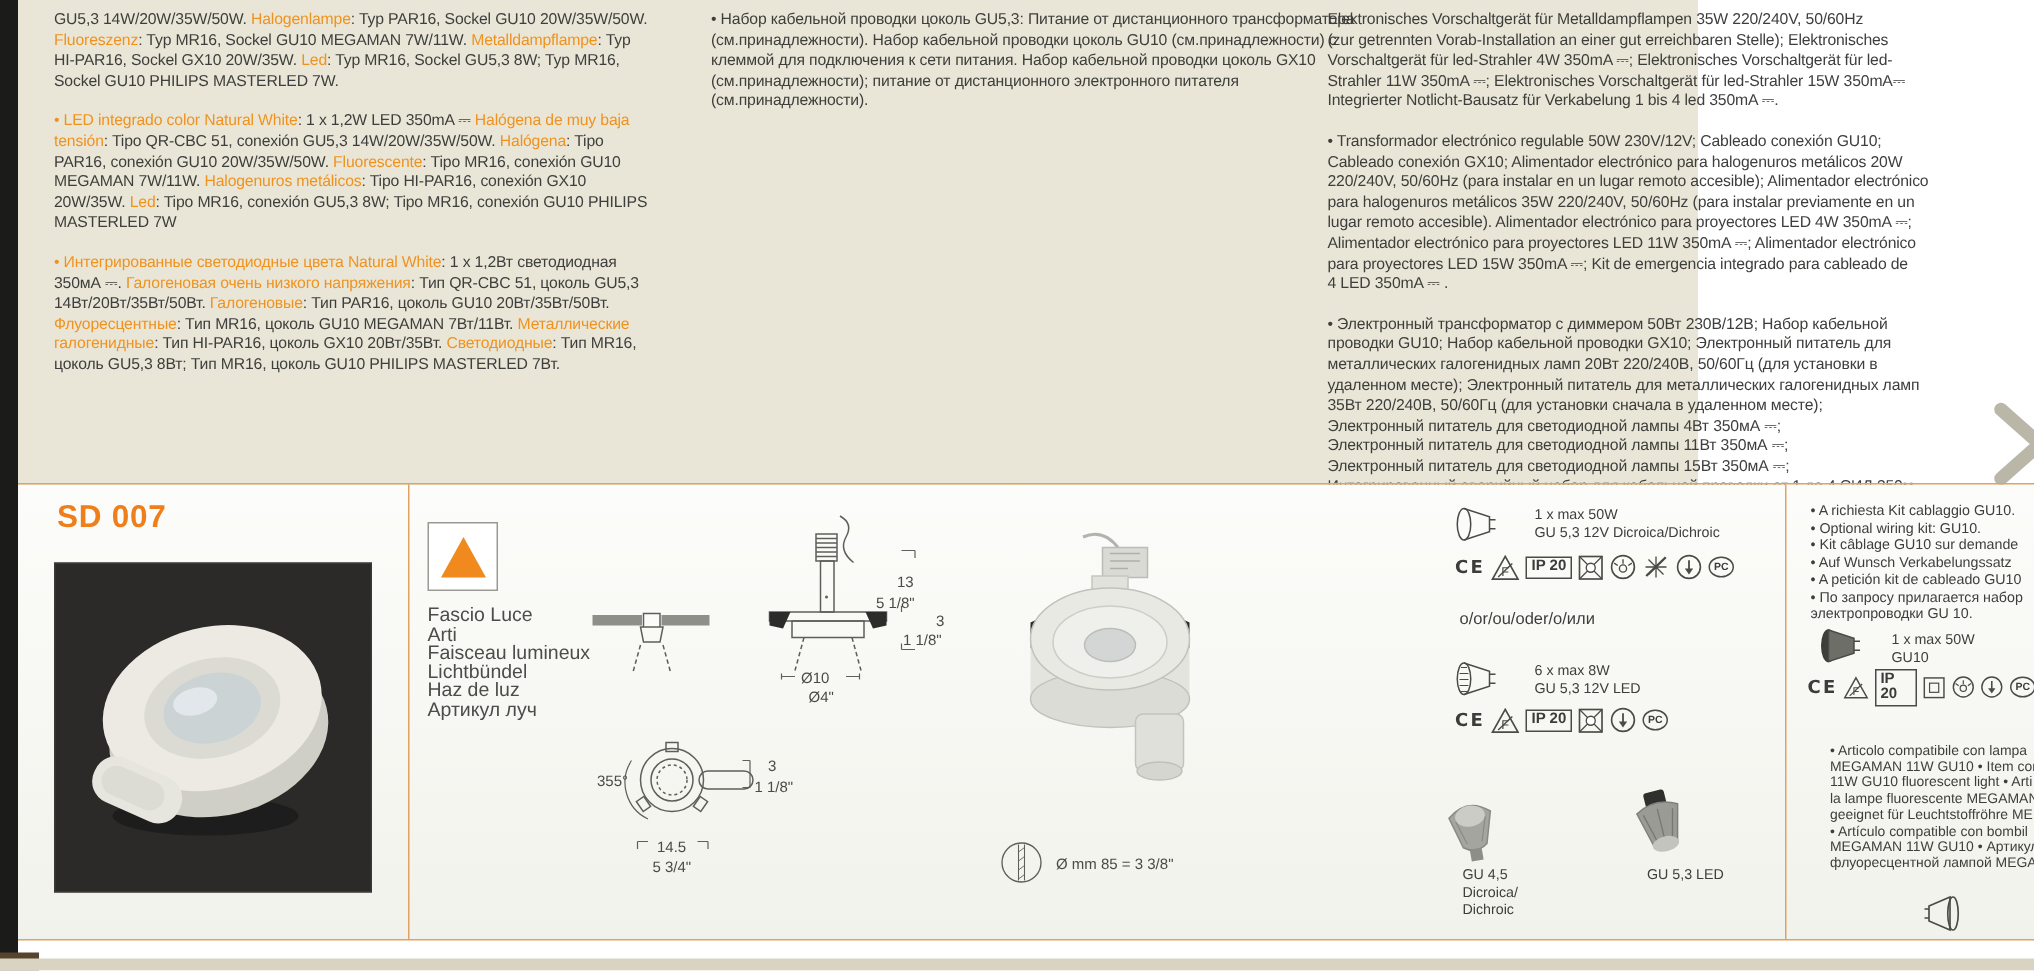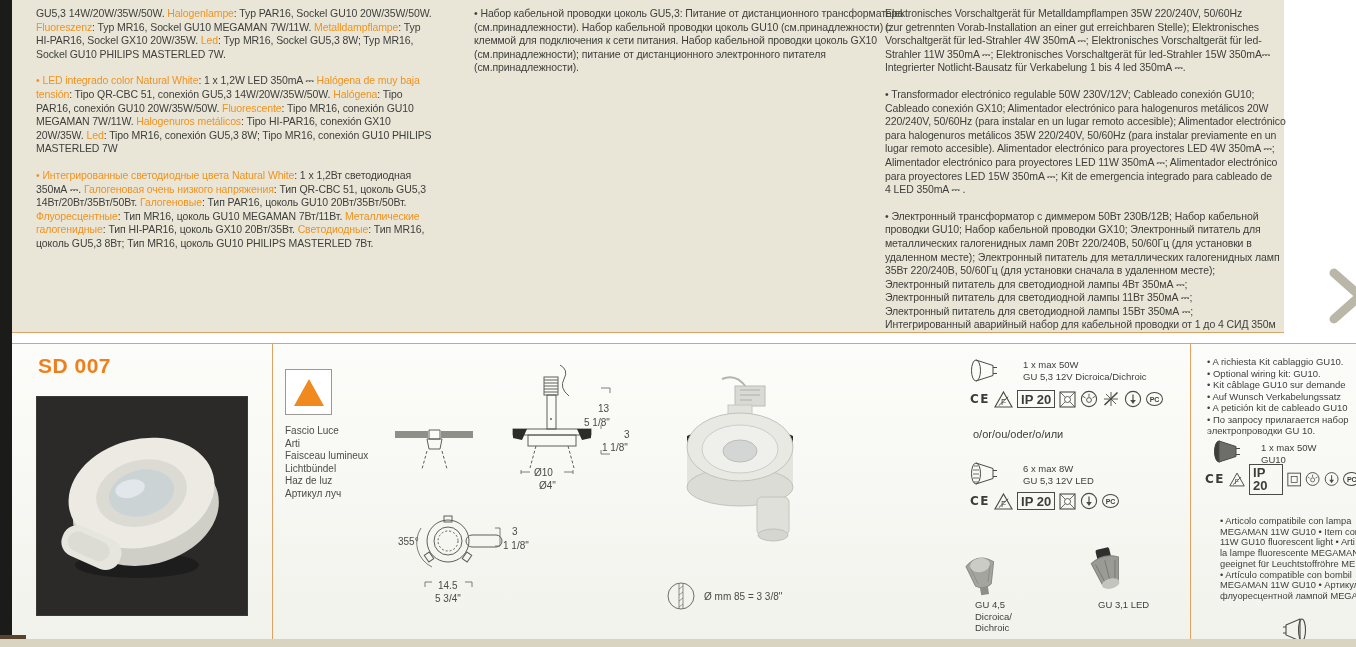--- a/index.html
+++ b/index.html
@@ -2,45 +2,45 @@
 <html><head>
 <meta charset="utf-8">
 <style>
   html,body{margin:0;padding:0}
   body{
     position:relative;width:1356px;height:647px;overflow:hidden;
     background:#ffffff;font-family:"Liberation Sans",sans-serif;color:#3e3e3c;
   }
   .abs{position:absolute}
   
-  .top-panel{left:12px;top:0;width:1272px;height:333px;background:#e9e6d7;border-bottom:1px solid #dfa263;box-sizing:border-box}
+  .top-panel{left:12px;top:0;width:1120px;height:333px;background:#e9e6d7;border-bottom:1px solid #dfa263;box-sizing:border-box}
   .spec-col{position:absolute;top:7px;font-size:10.5px;line-height:13.6px;letter-spacing:-0.1px;color:#3e3e3c}
   .spec-col p{margin:0 0 13px 0}
   .col1{left:24px;width:400px}
   .col2{left:462px;width:430px}
   .col3{left:873px;width:600px}
   .pre{white-space:pre}
   .hl{color:#f0921e}
   
   .spine{left:0;top:0;width:12px;height:639px;background:#1b1b1a}
   .spine-foot{left:0;top:635px;width:26px;height:12px;background:#57432e}
   .bottom-strip{left:0;top:639px;width:1356px;height:8px;background:#d9d3c2}
   
-  .card{left:12px;top:343px;width:1344px;height:305px;background:linear-gradient(#fcfcfa,#f2f2ec);border-top:1px solid #dfa263;border-bottom:1px solid #dfa263;box-sizing:border-box}
+  .card{left:12px;top:322px;width:1344px;height:305px;background:linear-gradient(#fcfcfa,#f2f2ec);border-top:1px solid #dfa263;border-bottom:1px solid #dfa263;box-sizing:border-box}
   .vdiv{position:absolute;top:0;bottom:0;width:1px;background:#dfa263}
   .model-title{left:26px;top:10px;font-size:21px;font-weight:bold;color:#ee7f1b;letter-spacing:.5px}
   .photo-box{left:24px;top:52px;width:212px;height:220px;background:#2b2a28;border:1px solid #3a3936;box-sizing:border-box}
   .beam-box{left:273px;top:25px;width:47px;height:46px;background:#fff;border:1px solid #9a9a94;box-sizing:border-box;display:flex;align-items:center;justify-content:center}
   .beam-tri{width:0;height:0;border-left:15px solid transparent;border-right:15px solid transparent;border-bottom:27px solid #f08a1e}
-  .beam-labels{left:273px;top:81px;font-size:10px;line-height:12.6px;color:#4c4c4a}
+  .beam-labels{left:273px;top:81px;font-size:13px;line-height:12.6px;color:#4c4c4a}
   .small-txt{font-size:9.5px;line-height:11.5px;color:#3e3e3c}
   .tiny-txt{font-size:9.3px;line-height:10.7px;color:#3e3e3c}
   .cert-row{display:flex;align-items:center;gap:4px;height:18px}
   .ce{font-family:"DejaVu Sans",sans-serif;font-weight:bold;font-size:12px;letter-spacing:1.5px;color:#3c3c3a}
-  .ipbox{border:1.3px solid #4a4a46;font-size:13px;font-weight:bold;color:#3c3c3a;padding:1.5px 3px;line-height:1}
+  .ipbox{border:1.3px solid #4a4a46;font-size:10px;font-weight:bold;color:#3c3c3a;padding:1.5px 3px;line-height:1}
   .pcoval{border:1.3px solid #4a4a46;border-radius:50%;font-size:7px;font-weight:bold;color:#3c3c3a;padding:2.5px 2.5px;line-height:1}
   .icon-svg{display:block}
   .or-label{font-size:11px;color:#3e3e3c}
   .caption{font-size:9.5px;line-height:11.5px;color:#3e3e3c;white-space:pre}
 </style>
 </head>
 <body>
 
 <div class="abs top-panel">
 
@@ -285,21 +285,21 @@
 Dichroic</div>
 
   <svg class="abs icon-svg" style="left:1074px;top:202px" width="42" height="48" viewBox="0 0 42 48">
     <g transform="rotate(-14 21 23)">
       <rect x="14" y="2" width="14" height="11" rx="2" fill="#2f2f2d"></rect>
       <path d="M7 14 Q21 6 35 14 L29 38 Q21 44 13 38 Z" fill="#9b9b96" stroke="#80807b" stroke-width="1"></path>
       <path d="M11 16 L16 36 M21 14 L21 38 M31 16 L26 36" stroke="#787873" stroke-width="0.9" fill="none"></path>
       <ellipse cx="21" cy="38" rx="9" ry="5" fill="#c4c4bf"></ellipse>
     </g>
   </svg>
-  <div class="abs caption" style="left:1086px;top:255px">GU 3,1 LED</div>
+  <div class="abs caption" style="left:1086px;top:255px">GU 5,3 LED</div>
 
   <div class="abs small-txt pre" style="left:1195px;top:12px">• A richiesta Kit cablaggio GU10.
 • Optional wiring kit: GU10.
 • Kit câblage GU10 sur demande
 • Auf Wunsch Verkabelungssatz
 • A petición kit de cableado GU10
 • По запросу прилагается набор
 электропроводки GU 10.</div>
 
   <svg class="abs icon-svg" style="left:1199px;top:95px" width="32" height="25" viewBox="0 0 32 25">

